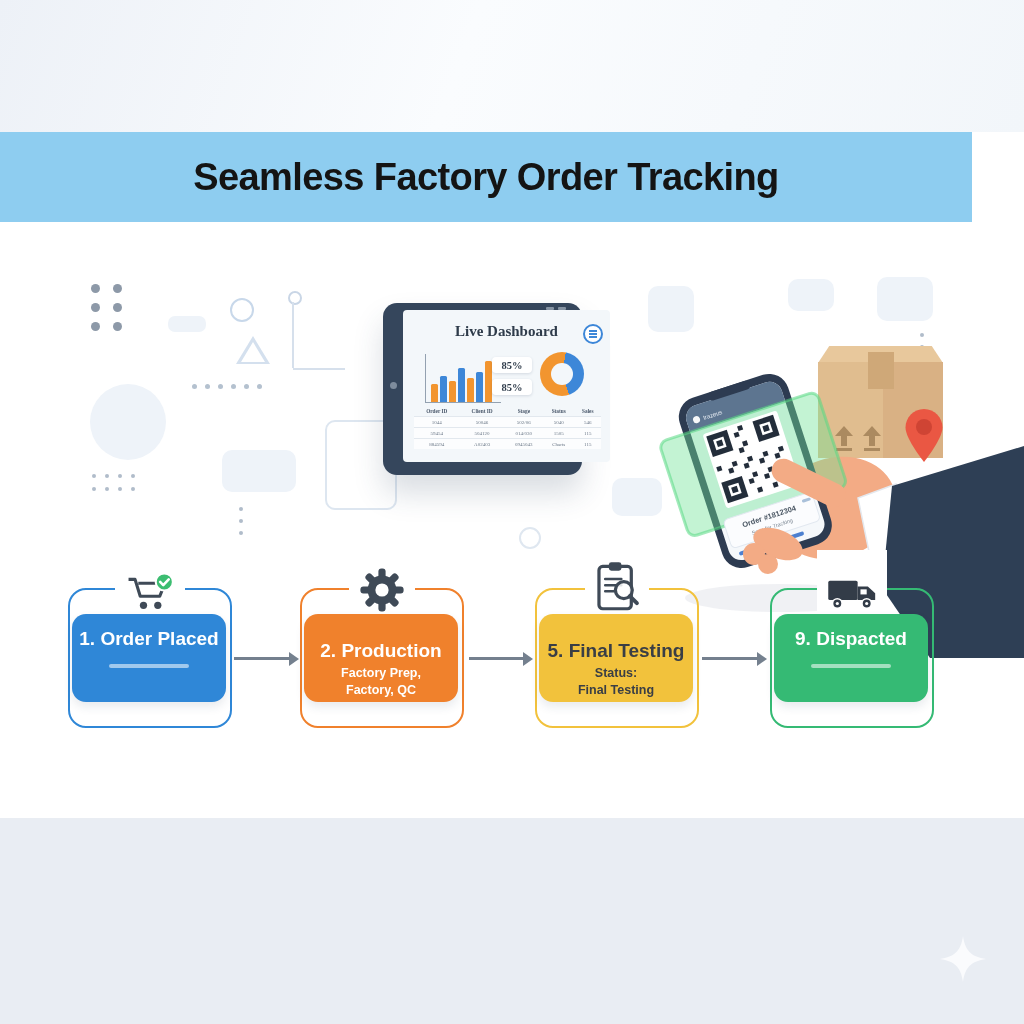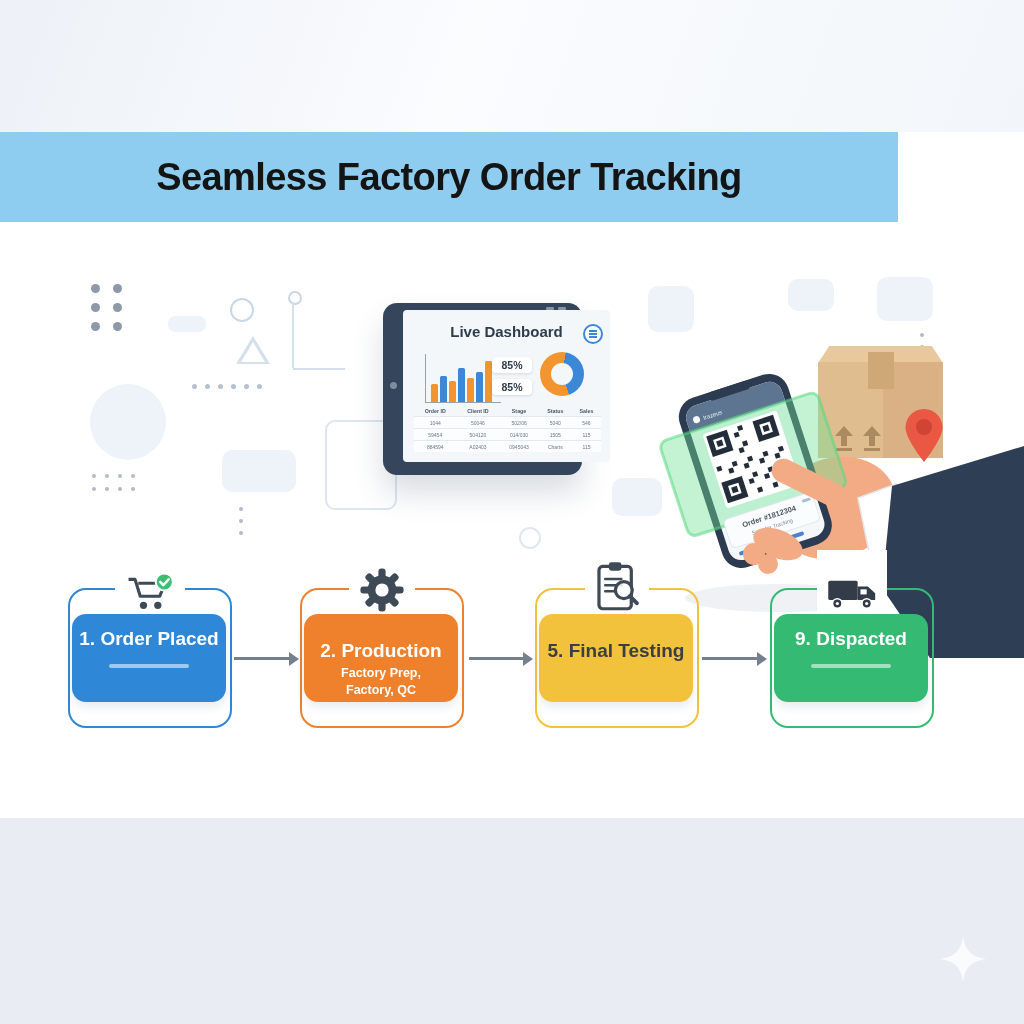--- a/index.html
+++ b/index.html
@@ -3,34 +3,34 @@
 <meta charset="utf-8">
 <style>
   html,body{margin:0;padding:0;}
   .canvas{position:relative;width:1024px;height:1024px;overflow:hidden;background:#ffffff;
           font-family:"Liberation Sans",sans-serif;}
   .abs{position:absolute;}
 
   
   .top-strip{left:0;top:0;width:1024px;height:132px;
              background:linear-gradient(110deg,#edf1f7 0%,#fafcfe 45%,#f2f6fa 100%);}
-  .banner{left:0;top:132px;width:898px;height:90px;background:#8ecdf0;
+  .banner{left:0;top:132px;width:972px;height:90px;background:#8ecdf0;
           display:flex;align-items:center;justify-content:center;}
   .banner-title{font-size:38px;font-weight:800;color:#141414;letter-spacing:-0.6px;}
   .bottom-strip{left:0;top:818px;width:1024px;height:206px;background:#e9edf3;}
 
   
   .dot{position:absolute;border-radius:50%;}
   .soft{background:#eef3f9;border-radius:10px;}
   .outline{border:2px solid #dde6f0;border-radius:10px;background:transparent;}
   .decor-line{background:#d6e0ec;}
 
   
   .tablet{left:383px;top:303px;width:199px;height:172px;background:#35465c;border-radius:14px;
-          box-shadow:0 18px 30px rgba(45,65,95,.18);}
+          box-shadow:0 18px 30px rgba(45,65,95,.18);font-family:Liberation Serif, serif;}
   .tablet-camera{left:7px;top:79px;width:7px;height:7px;border-radius:50%;background:#7e8c9d;}
   .bezel-dash{width:8px;height:2.5px;background:#8593a3;border-radius:1px;}
   .screen{left:20px;top:7px;width:207px;height:152px;background:#f3f7fa;border-radius:4px;overflow:hidden;}
   .dash-title{width:100%;text-align:center;margin-top:13px;font-size:15px;font-weight:700;color:#2e3b4a;}
   .menu-icon{right:7px;top:14px;width:16px;height:16px;border:2px solid #3d87d8;border-radius:50%;
              background:#fff;display:flex;align-items:center;justify-content:center;}
   .menu-lines{width:8px;height:1.6px;background:#3d87d8;box-shadow:0 3px 0 #3d87d8,0 -3px 0 #3d87d8;}
   .bar-chart{left:22px;top:44px;width:70px;height:48px;border-left:1.5px solid #93a1b0;
              border-bottom:1.5px solid #93a1b0;display:flex;align-items:flex-end;gap:2.5px;padding-left:5px;}
   .bar{width:6.5px;border-radius:1.5px 1.5px 0 0;}
@@ -345,20 +345,24 @@
       <svg width="46" height="54" viewBox="0 0 37 43">
         <rect x="4" y="5" width="26" height="34" rx="3" fill="#ffffff" stroke="#3f4a57" stroke-width="2.6"></rect>
         <rect x="12" y="1.5" width="10" height="7" rx="2" fill="#3f4a57"></rect>
         <path d="M9 15 h13 M9 20 h13 M9 25 h8" stroke="#3f4a57" stroke-width="2" stroke-linecap="round"></path>
         <circle cx="24" cy="24" r="6.8" fill="#ffffff" fill-opacity="0.85" stroke="#3f4a57" stroke-width="2.6"></circle>
         <path d="M28.8 28.8 L34.5 34.5" stroke="#3f4a57" stroke-width="3.2" stroke-linecap="round"></path>
       </svg>
     </div>
     <div class="step-box has-sub">
       <div class="step-title">5. Final Testing</div>
+      <div class="step-sub">
+        <div>Status:</div>
+        <div>Final Testing</div>
+      </div>
     </div>
   </div>
 
   <div class="step step-4 abs" style="left: 770px; --c: #35ba74; --tc: #ffffff;">
     <div class="step-icon">
       <svg width="52" height="38" viewBox="0 0 46 33">
         <rect x="2" y="4" width="26" height="17" rx="1.5" fill="#333c48"></rect>
         <path d="M28 9 h9 l6.5 6 v6 h-15.5 z" fill="#333c48"></path>
         <rect x="30.5" y="11.5" width="5.5" height="4.5" fill="#ffffff"></rect>
         <circle cx="10" cy="24" r="4.2" fill="#333c48" stroke="#ffffff" stroke-width="1.4"></circle>

